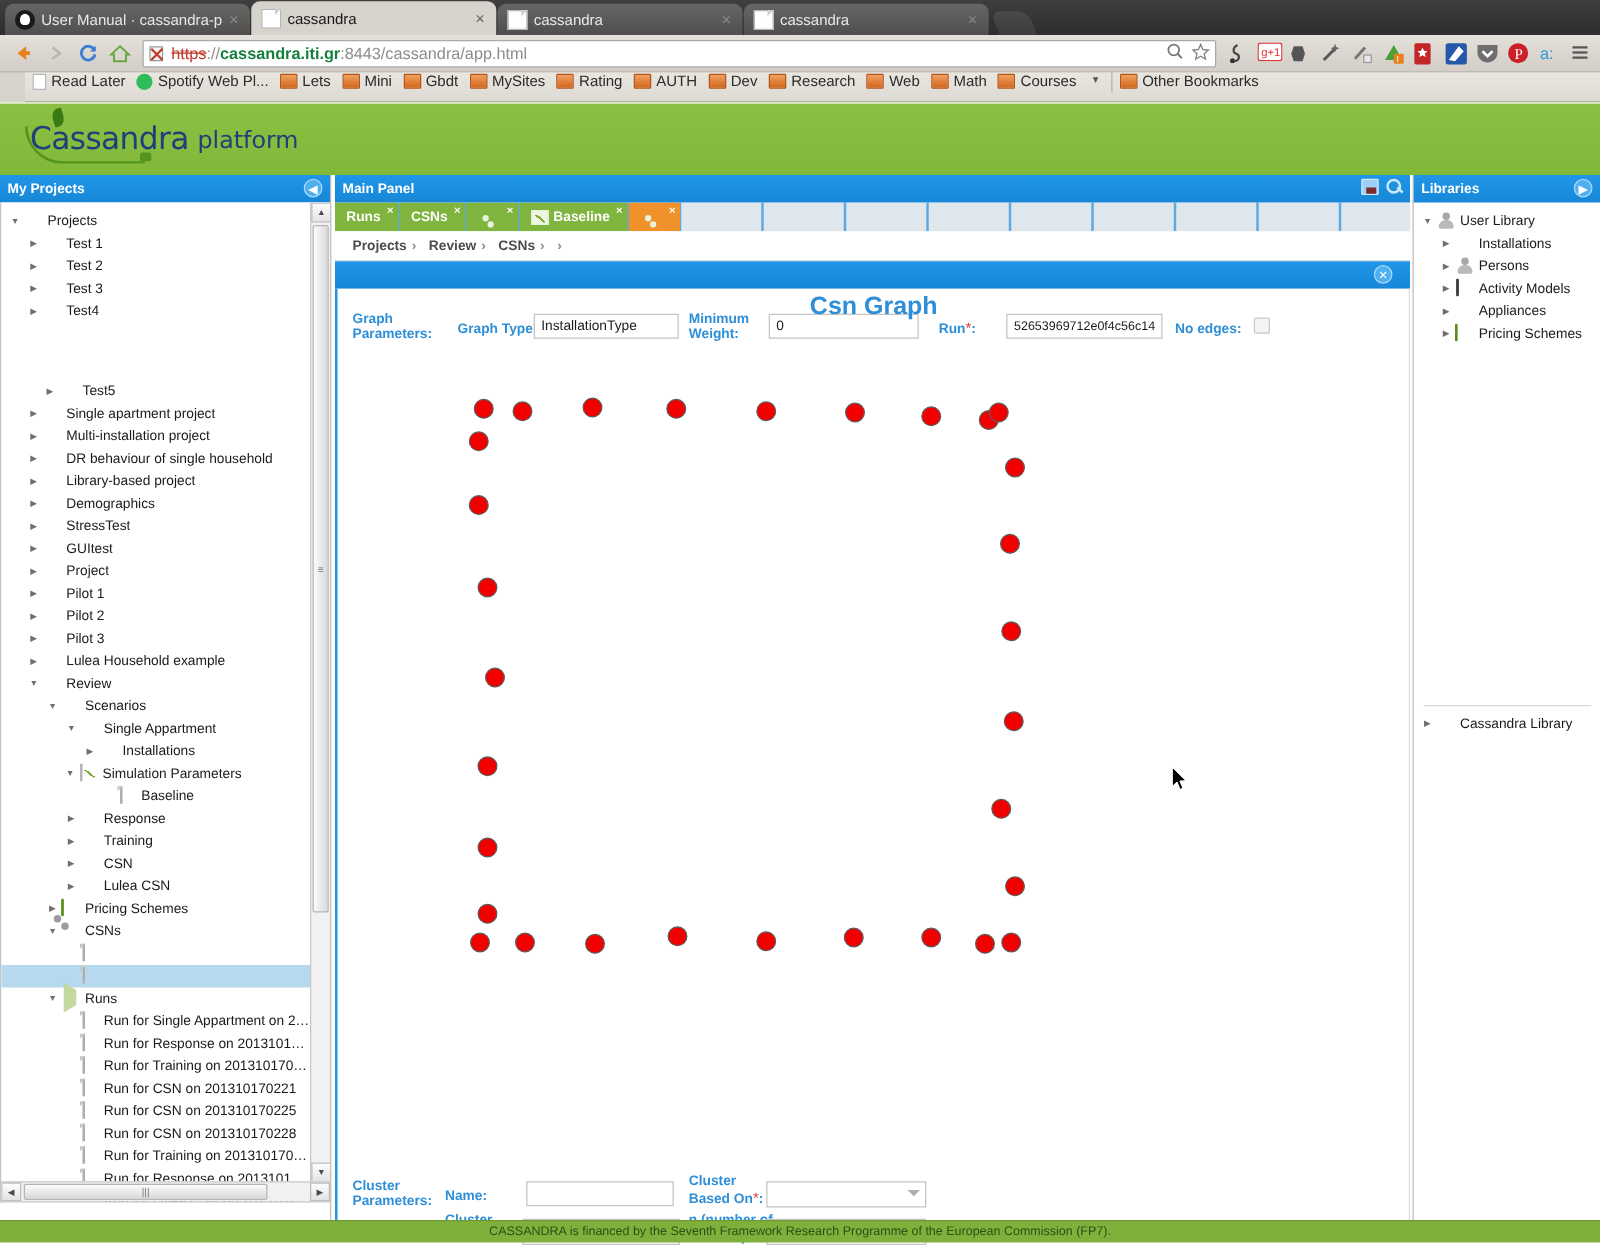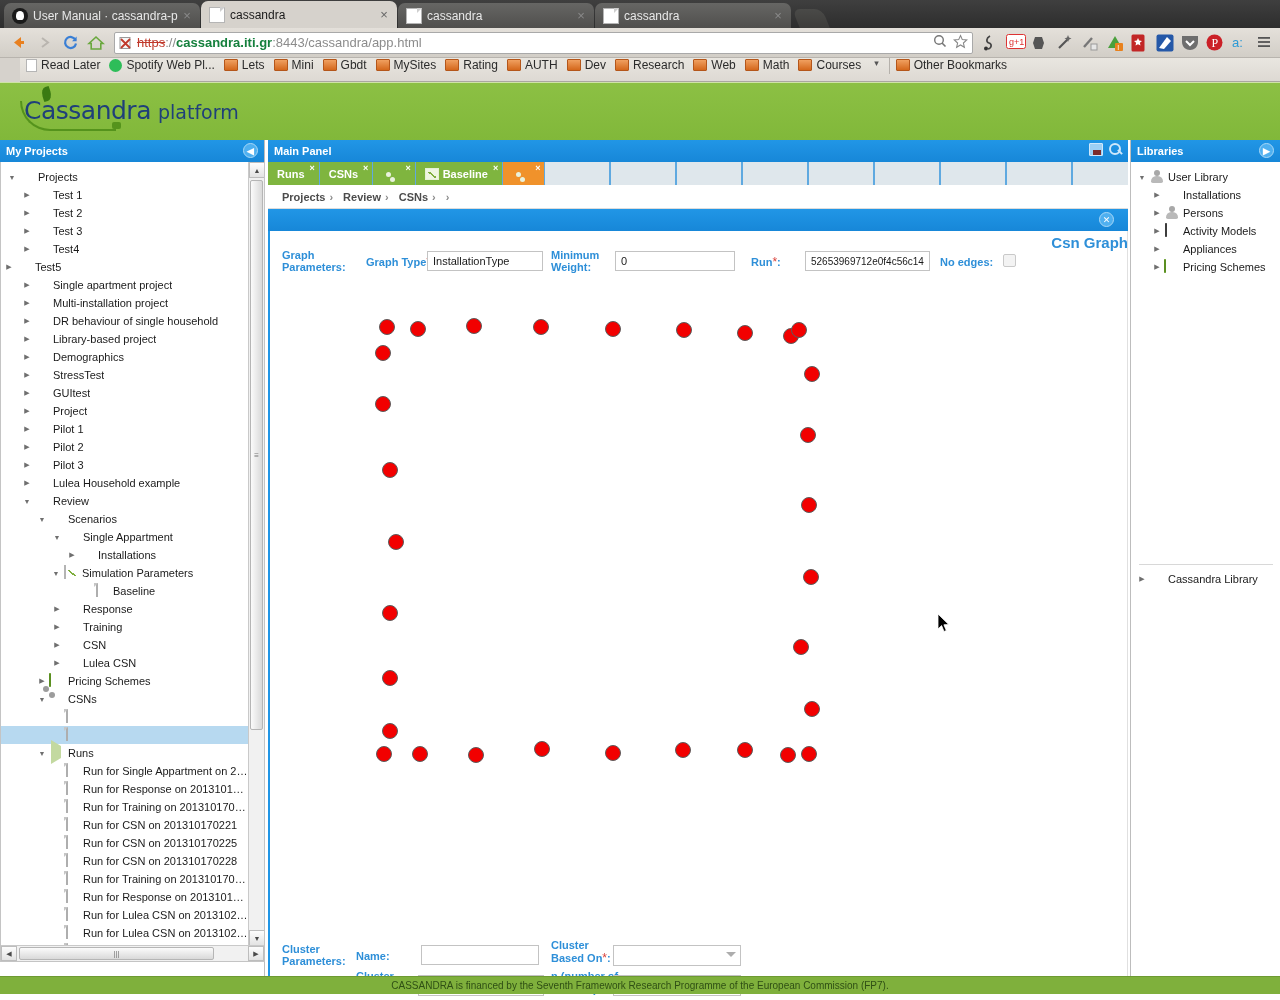--- a/index.html
+++ b/index.html
@@ -523,22 +523,22 @@
   .f-spin .up { top:3px; border-bottom:4px solid #9a9a9a;}
   .f-spin .dn { bottom:3px; border-top:4px solid #9a9a9a;}
   .f-check {
     width: 13px; height: 13px;
     border: 1px solid #c9c9c9; background: #f3f3f3; border-radius: 2px;
     cursor: pointer;
   }
 
   #graph-area { position: absolute; left: 0; top: 0; width: 858px; height: 500px; }
   #graph-title {
-    position: absolute; top: 3px; width: 100%; text-align: right;
-    color: #2e8fd8; font-size: 15px; font-weight: bold;
+    position: absolute; top: 3px; width: 100%; text-align: center;
+    color: #2e8fd8; font-size: 20px; font-weight: bold;
     font-family: "Liberation Sans", sans-serif;
   }
   .node-dot {
     position: absolute;
     width: 16px; height: 16px;
     border-radius: 50%;
     background: #f20000;
     border: 1px solid #5c5c5c;
     cursor: pointer;
   }
@@ -824,21 +824,21 @@
             <div class="tnode" style="padding-left: 19px;">
               <span class="arrow closed"></span>
               <span class="ticon"><span class="ico-folder"></span></span>
               <span class="tlabel">Test 3</span>
             </div>
             <div class="tnode" style="padding-left: 19px;">
               <span class="arrow closed"></span>
               <span class="ticon"><span class="ico-folder"></span></span>
               <span class="tlabel">Test4</span>
             </div>
-            <div class="tnode" style="padding-left: 1px;">
+            <div class="tnode" style="padding-left: 32px; margin-top: 46px;">
               <span class="arrow closed"></span>
               <span class="ticon"><span class="ico-folder"></span></span>
               <span class="tlabel">Test5</span>
             </div>
             <div class="tnode" style="padding-left: 19px;">
               <span class="arrow closed"></span>
               <span class="ticon"><span class="ico-folder"></span></span>
               <span class="tlabel">Single apartment project</span>
             </div>
             <div class="tnode" style="padding-left: 19px;">

